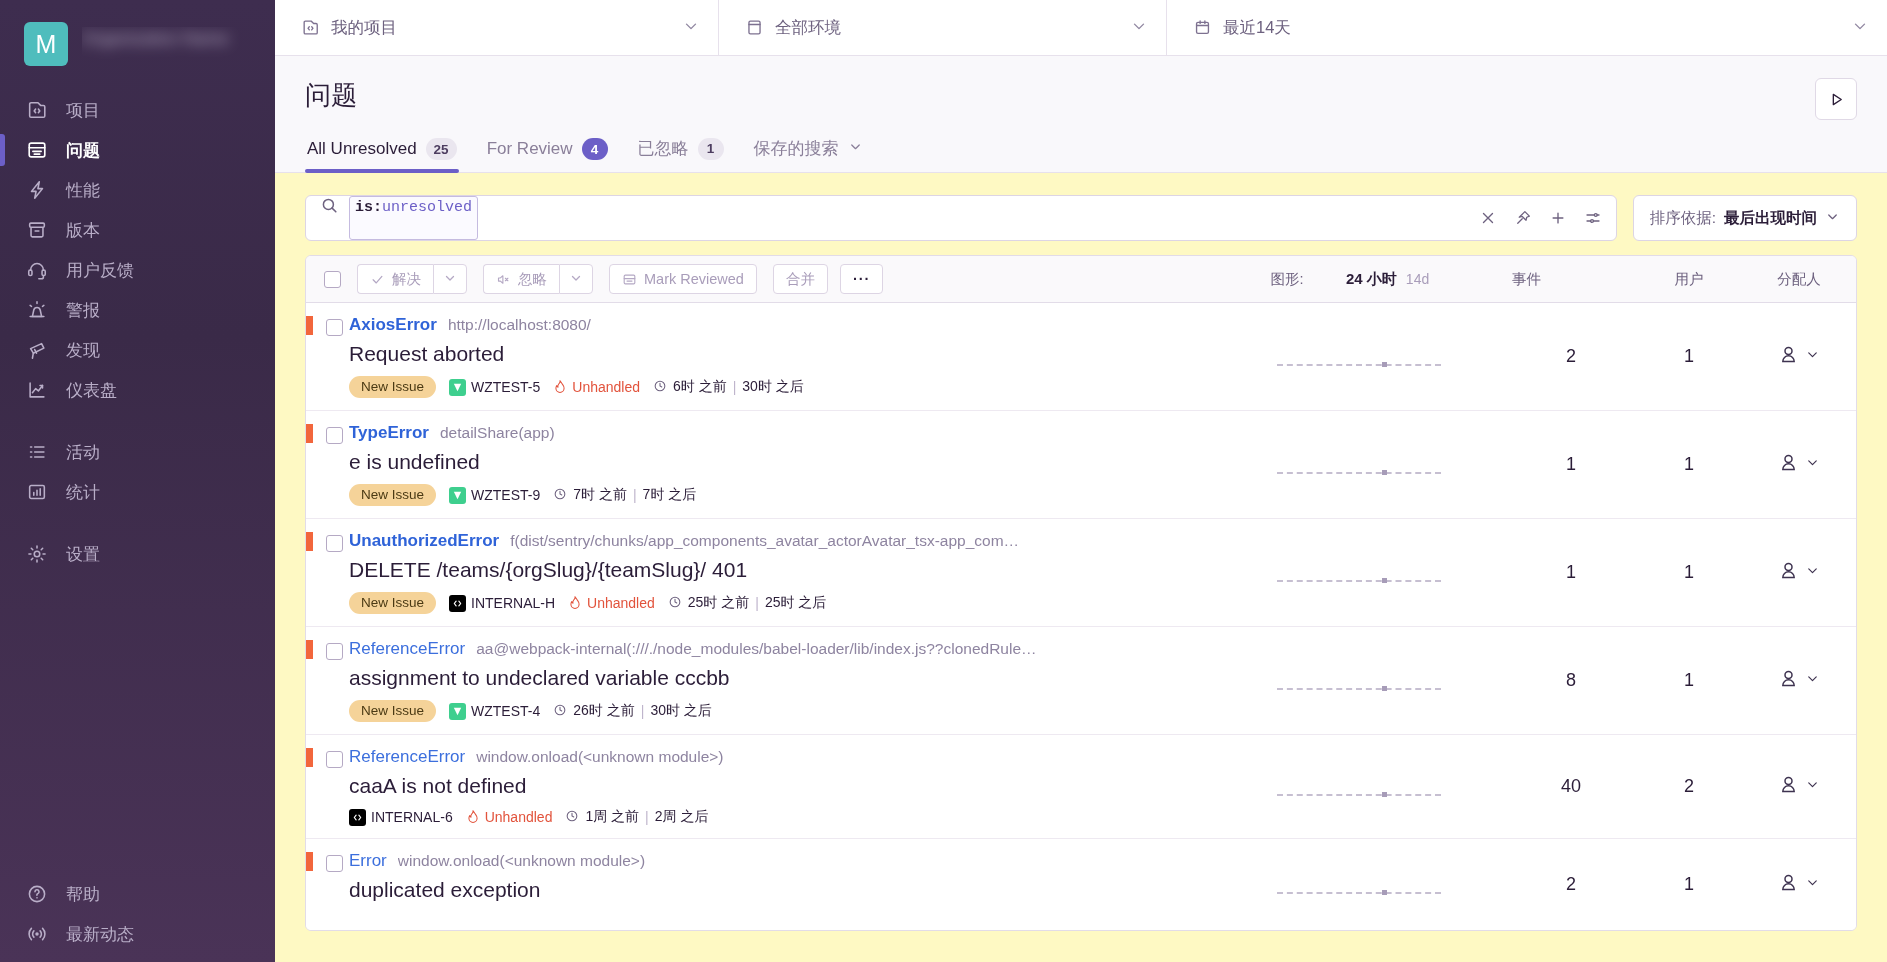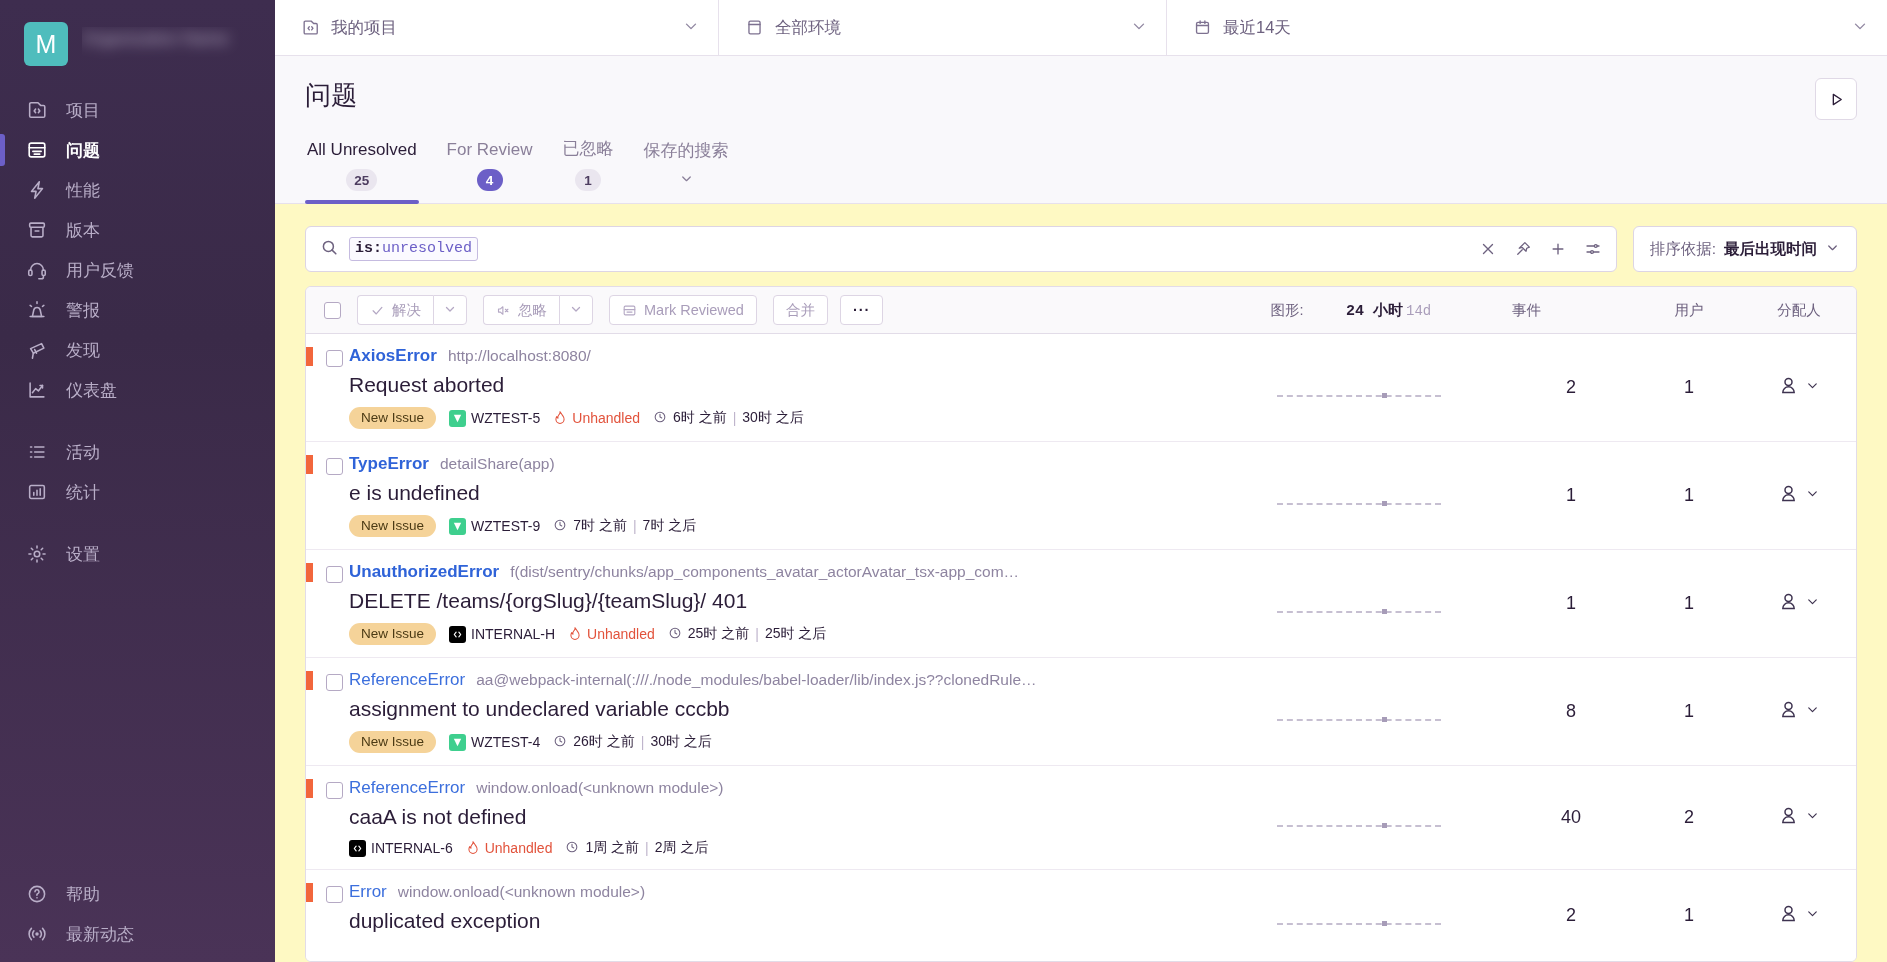--- a/index.html
+++ b/index.html
@@ -83,39 +83,39 @@
   .play-btn {
     position: absolute; right: 30px; top: 22px;
     width: 42px; height: 42px; border: 1px solid #e0d9e6; border-radius: 6px;
     background: #fff; display: flex; align-items: center; justify-content: center;
     cursor: pointer;
   }
   .tabs { display: flex; align-items: flex-end; gap: 26px; margin-top: 24px; }
   .tab {
     display: flex; align-items: center; gap: 9px;
     padding: 0 2px 12px 2px; font-size: 17px; color: #8a7f99;
-    cursor: pointer; position: relative; flex-direction: column;
+    cursor: pointer; position: relative;
   }
   .tab.active { color: #2b1d38; }
   .tab.active::after {
     content: ""; position: absolute; left: 0; right: 0; bottom: -1px;
     height: 4px; background: #6c5fc7; border-radius: 2px;
   }
   .badge {
     min-width: 26px; height: 22px; padding: 0 8px; border-radius: 11px;
     background: #eae6ef; color: #4d3d60; font-size: 13.5px; font-weight: 600;
     display: inline-flex; align-items: center; justify-content: center;
   }
   .badge.purple { background: #6c5fc7; color: #fff; }
   .tabs-rule { height: 1px; background: #e7e1ec; }
 
   .filters { padding: 22px 30px 14px 30px; display: flex; gap: 16px; }
   .search-box {
     flex: 1; height: 46px; border: 1px solid #ddd5e4; border-radius: 6px;
-    display: flex; align-items: center; padding: 0 14px; background: #fff;
+    display: flex; padding: 0 14px; background: #fff;
     min-width: 0;
   }
   .search-box .sicon { flex: 0 0 18px; margin-right: 10px; }
   .token {
     border: 1px solid #c5bbe0; border-radius: 3px; background: #fbfaff;
     padding: 2px 5px 3px 5px;
     font-family: "Liberation Mono", "DejaVu Sans Mono", monospace;
     font-size: 15px; line-height: 1.15;
   }
   .token .k { color: #2b1d38; font-weight: 700; }
@@ -148,21 +148,21 @@
     display: flex; align-items: center; gap: 7px; padding: 0 12px;
     font-size: 14.5px; color: #a99dba; border-radius: 4px; cursor: pointer;
     white-space: nowrap;
   }
   .btn .ic svg { display:block; }
   .btn.split-l { border-radius: 4px 0 0 4px; border-right: none; }
   .btn.split-r { border-radius: 0 4px 4px 0; padding: 0 9px; }
   .btn-sp { width: 10px; }
   .head-cols { margin-left: auto; display: flex; align-items: center; color: #6d617f; font-size: 14.5px; }
   .col-graph-lbl { width: 140px; text-align: center; padding-left: 22px;}
-  .col-graph-toggle { width: 166px; display: flex; gap: 3px; align-items: baseline; font-family: Liberation Mono, monospace; }
+  .col-graph-toggle { width: 166px; display: flex; gap: 9px; align-items: baseline; }
   .col-graph-toggle .on { color: #2b1d38; font-weight: 700; font-size: 15px; }
   .col-graph-toggle .off { color: #a99dba; font-size: 14px; }
   .col-ev { width: 118px; text-align: left; }
   .col-us { width: 118px; text-align: center; }
   .col-as { width: 108px; text-align: center; padding-right: 6px;}
 
   .row {
     display: flex; align-items: stretch; border-bottom: 1px solid #eee9f1;
     min-height: 91px; position: relative; background: #fff;
   }

